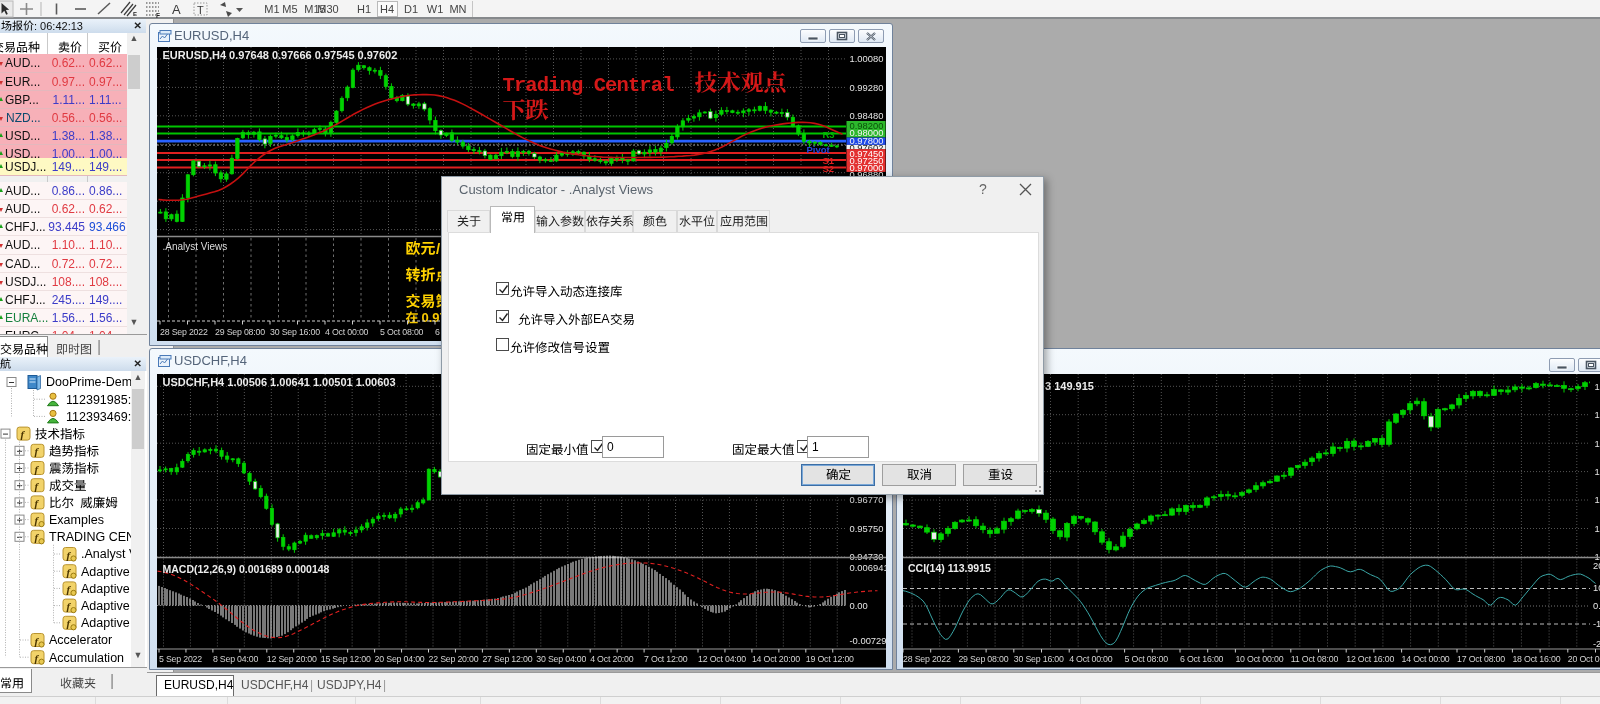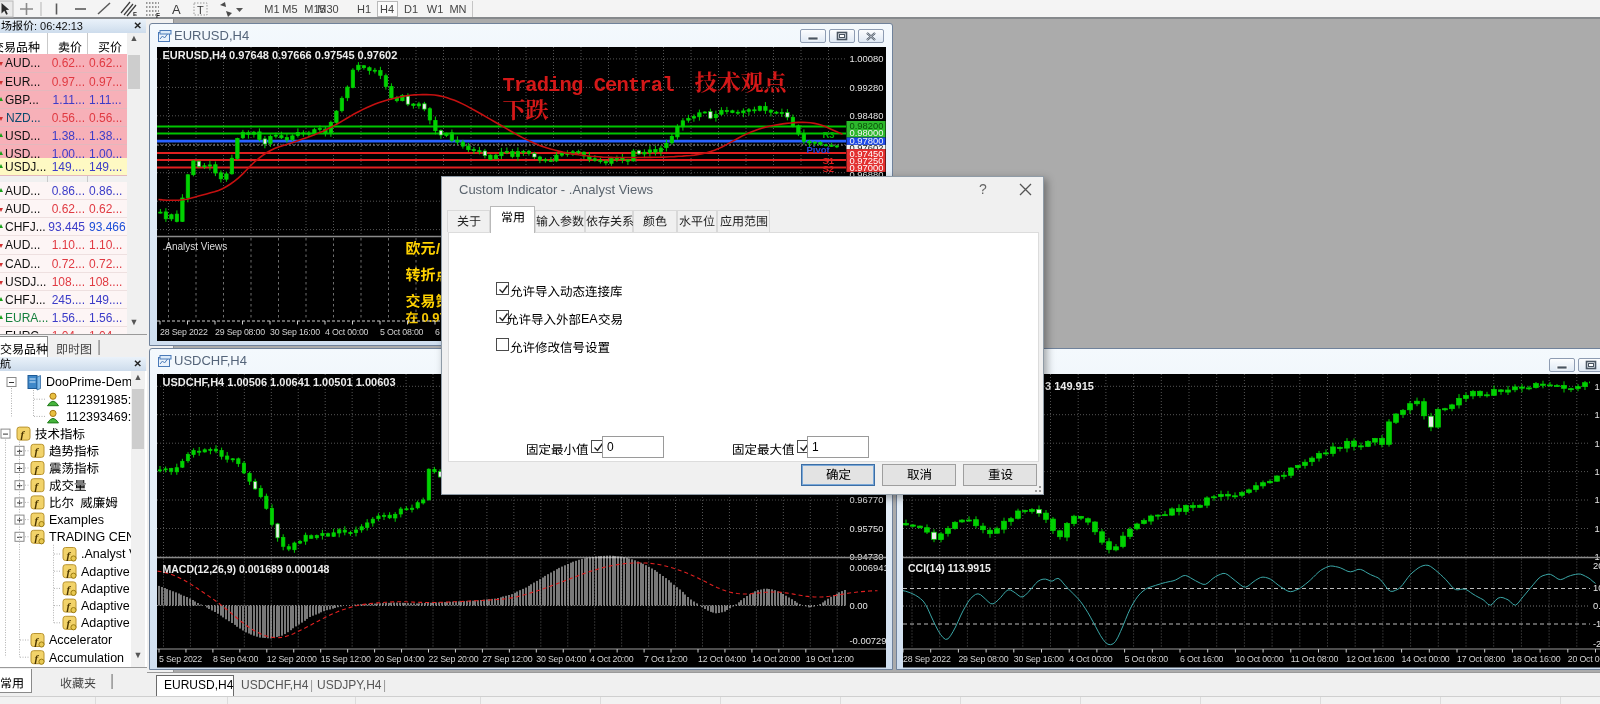--- a/index.html
+++ b/index.html
@@ -1831,21 +1831,21 @@
         <use xlink:href="#r6001" href="#r6001" x="500"></use>
         <use xlink:href="#r8FDE" href="#r8FDE" x="600"></use>
         <use xlink:href="#r63A5" href="#r63A5" x="700"></use>
         <use xlink:href="#r5E93" href="#r5E93" x="800"></use>
       </svg></span>
     <div class="cb" style="left:53.5px;top:132.5px">
       <svg width="13" height="13">
         <path d="M2.5 6.5 L5.5 9.5 L10.5 2.5" stroke="#222" stroke-width="1.4" fill="none"></path>
       </svg>
     </div>
-    <span style="position:absolute;left:64px;top:132px"><svg class="k" style="width:75.0px;height:12.5px;" viewBox="0 0 600 100" fill="#000">
+    <span style="position:absolute;left:76px;top:132px"><svg class="k" style="width:75.0px;height:12.5px;" viewBox="0 0 600 100" fill="#000">
         <use xlink:href="#r5141" href="#r5141" x="0"></use>
         <use xlink:href="#r8BB8" href="#r8BB8" x="100"></use>
         <use xlink:href="#r5BFC" href="#r5BFC" x="200"></use>
         <use xlink:href="#r5165" href="#r5165" x="300"></use>
         <use xlink:href="#r5916" href="#r5916" x="400"></use>
         <use xlink:href="#r90E8" href="#r90E8" x="500"></use>
       </svg><span style="font-size:12.5px">EA</span><svg class="k" style="width:25.0px;height:12.5px;" viewBox="0 0 200 100" fill="#000">
         <use xlink:href="#r4EA4" href="#r4EA4" x="0"></use>
         <use xlink:href="#r6613" href="#r6613" x="100"></use>
       </svg></span>

